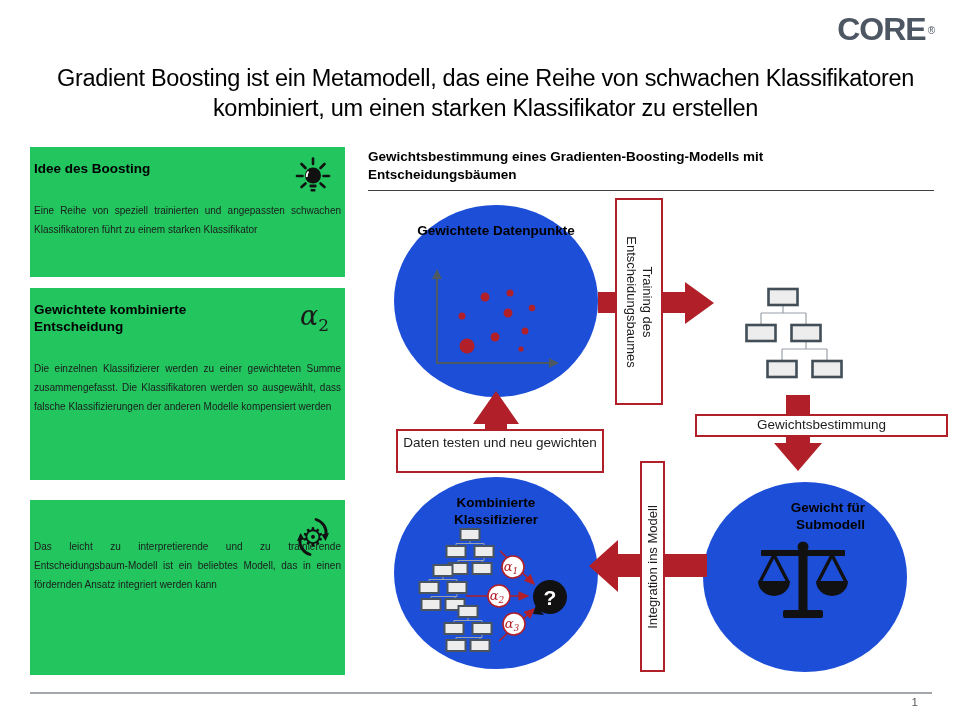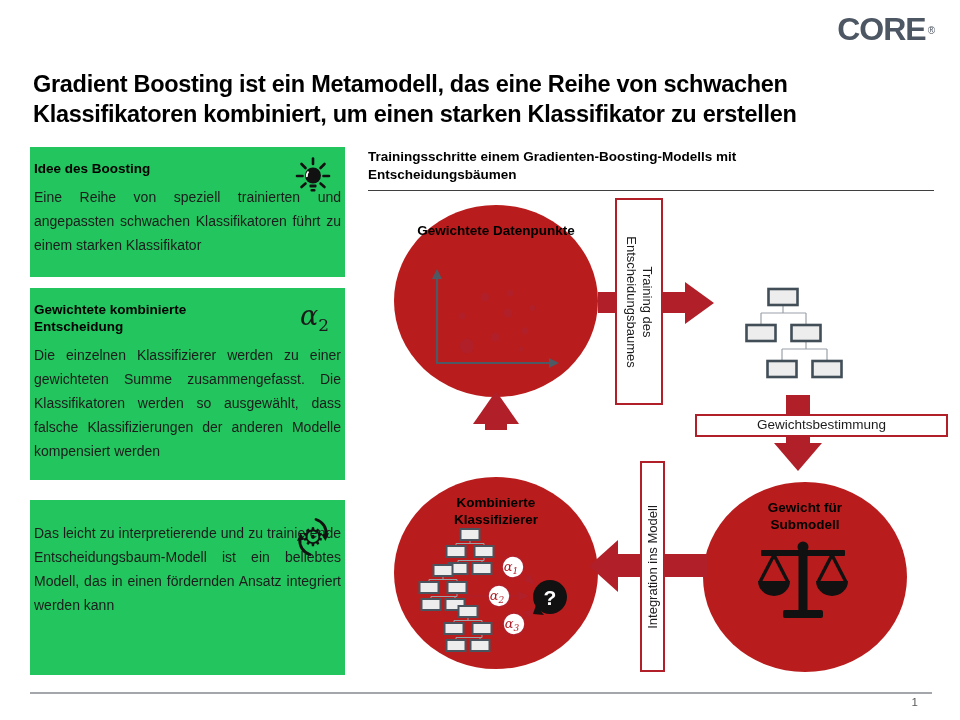--- a/index.html
+++ b/index.html
@@ -8,42 +8,43 @@
     position:relative; width:960px; height:720px; background:#ffffff;
     font-family:"Liberation Sans", sans-serif; color:#111; overflow:hidden;
     margin:0 auto;
   }
   
   .logo { position:absolute; top:11px; right:25px; }
   .logo .word { font-weight:bold; font-size:32px; letter-spacing:-1px; color:#4d5663; }
   .logo .reg { font-size:10px; color:#4d5663; vertical-align:super; margin-left:2px; }
   
   .title {
-    position:absolute; left:33px; top:69px; width:905px;
-    font-size:23.5px; font-weight:bold; line-height:30px; color:#000;
+    position:absolute; left:33px; top:63px; width:905px;
+    font-size:23.5px; font-weight:normal; line-height:30px; color:#000;
     letter-spacing:-0.3px;
+    text-align:center;
   }
   
   .info-box { position:absolute; left:30px; width:315px; background:#22c55e; padding:13px 4px; }
   .ib-1 { top:147px; height:130px; }
   .ib-2 { top:288px; height:192px; }
   .ib-3 { top:500px; height:175px; }
   .ib-head { font-size:13.5px; font-weight:bold; color:#000; line-height:17px; max-width:240px; }
-  .ib-body { font-size:14px; color:#1c1c1c; line-height:24px; margin-top:8px; text-align:justify; }
+  .ib-body { font-size:10px; color:#1c1c1c; line-height:19px; margin-top:24px; text-align:justify; }
   .ib-icon { position:absolute; top:9px; right:10px; }
   .alpha-big { position:absolute; top:12px; right:16px; font-family:"DejaVu Serif", serif; font-style:italic; font-size:27px; color:#1a1a1a; }
   .alpha-big sub { font-size:17px; font-style:normal; }
   
   .diag-head {
     position:absolute; left:368px; top:148px; width:470px;
     font-size:13.5px; font-weight:bold; color:#000; line-height:18px;
   }
   .diag-rule { position:absolute; left:368px; top:190px; width:566px; height:1px; background:#3f3f3f; }
   
-  .circle { position:absolute; background:#b91c1c; border-radius:50%; }
+  .circle { position:absolute; background:#1d4ed8; border-radius:50%; }
   .c-tl { left:394px; top:205px; width:204px; height:192px; }
   .c-tr { left:702px; top:205px; width:204px; height:192px; }
   .c-bl { left:394px; top:477px; width:204px; height:192px; }
   .c-br { left:703px; top:482px; width:204px; height:190px; }
   .c-label {
     position:absolute; top:17px; left:50%; transform:translateX(-50%);
     width:160px; text-align:center; font-size:13.5px; font-weight:bold;
     color:#000; line-height:17px;
   }
   
@@ -112,31 +113,31 @@
           <path d="M 18,40.5 A 14,14 0 0 1 8,25"></path>
         </g>
         <polygon points="37,19 33.5,27 29.5,20.5" fill="#111"></polygon>
         <polygon points="5,27 8.5,19 12.5,25.5" fill="#111"></polygon>
         <text x="21" y="32" text-anchor="middle" font-size="26" font-family="DejaVu Sans, sans-serif" fill="#111">⚙</text>
       </svg>
     </span>
     <div class="ib-body">Das leicht zu interpretierende und zu trainierende Entscheidungsbaum-Modell ist ein beliebtes Modell, das in einen fördernden Ansatz integriert werden kann</div>
   </div>
 
-  <div class="diag-head">Trainingsschritte einem Gradienten-Boosting-Modells mit Entscheidungsbäumen</div>
+  <div class="diag-head">Gewichtsbestimmung eines Gradienten-Boosting-Modells mit Entscheidungsbäumen</div>
   <div class="diag-rule"></div>
 
   <div class="circle c-tl">
     <div class="c-label">Gewichtete Datenpunkte</div>
   </div>
   <div class="circle c-bl">
     <div class="c-label">Kombinierte Klassifizierer</div>
   </div>
   <div class="circle c-br">
-    <div class="c-label" style="width:120px;">Gewicht für Submodell</div>
+    <div class="c-label" style="width:120px;text-align:right;">Gewicht für Submodell</div>
   </div>
 
   <svg class="overlay" width="960" height="720" viewBox="0 0 960 720">
     <defs>
       <marker id="redhead" markerWidth="8" markerHeight="8" refX="6" refY="3" orient="auto">
         <path d="M0,0 L7,3 L0,6 Z" fill="#b11f28"></path>
       </marker>
       <g id="mini-tree">
         <g stroke="#9aa2a9" stroke-width="1">
           <line x1="0" y1="11" x2="0" y2="14.5"></line>
@@ -257,17 +258,20 @@
 
   <div class="step-box sb-training">
     <div class="rot-cw">Training des Entscheidungsbaumes</div>
   </div>
   <div class="step-box sb-gewicht">
     <span>Gewichtsbestimmung</span>
   </div>
   <div class="step-box sb-integration">
     <div class="rot-ccw">Integration ins Modell</div>
   </div>
+  <div class="step-box sb-daten">
+    <span>Daten testen und neu gewichten</span>
+  </div>
 
   <div class="footer-rule"></div>
   <div class="page-num">1</div>
 
 </div>
 
 </body></html>

